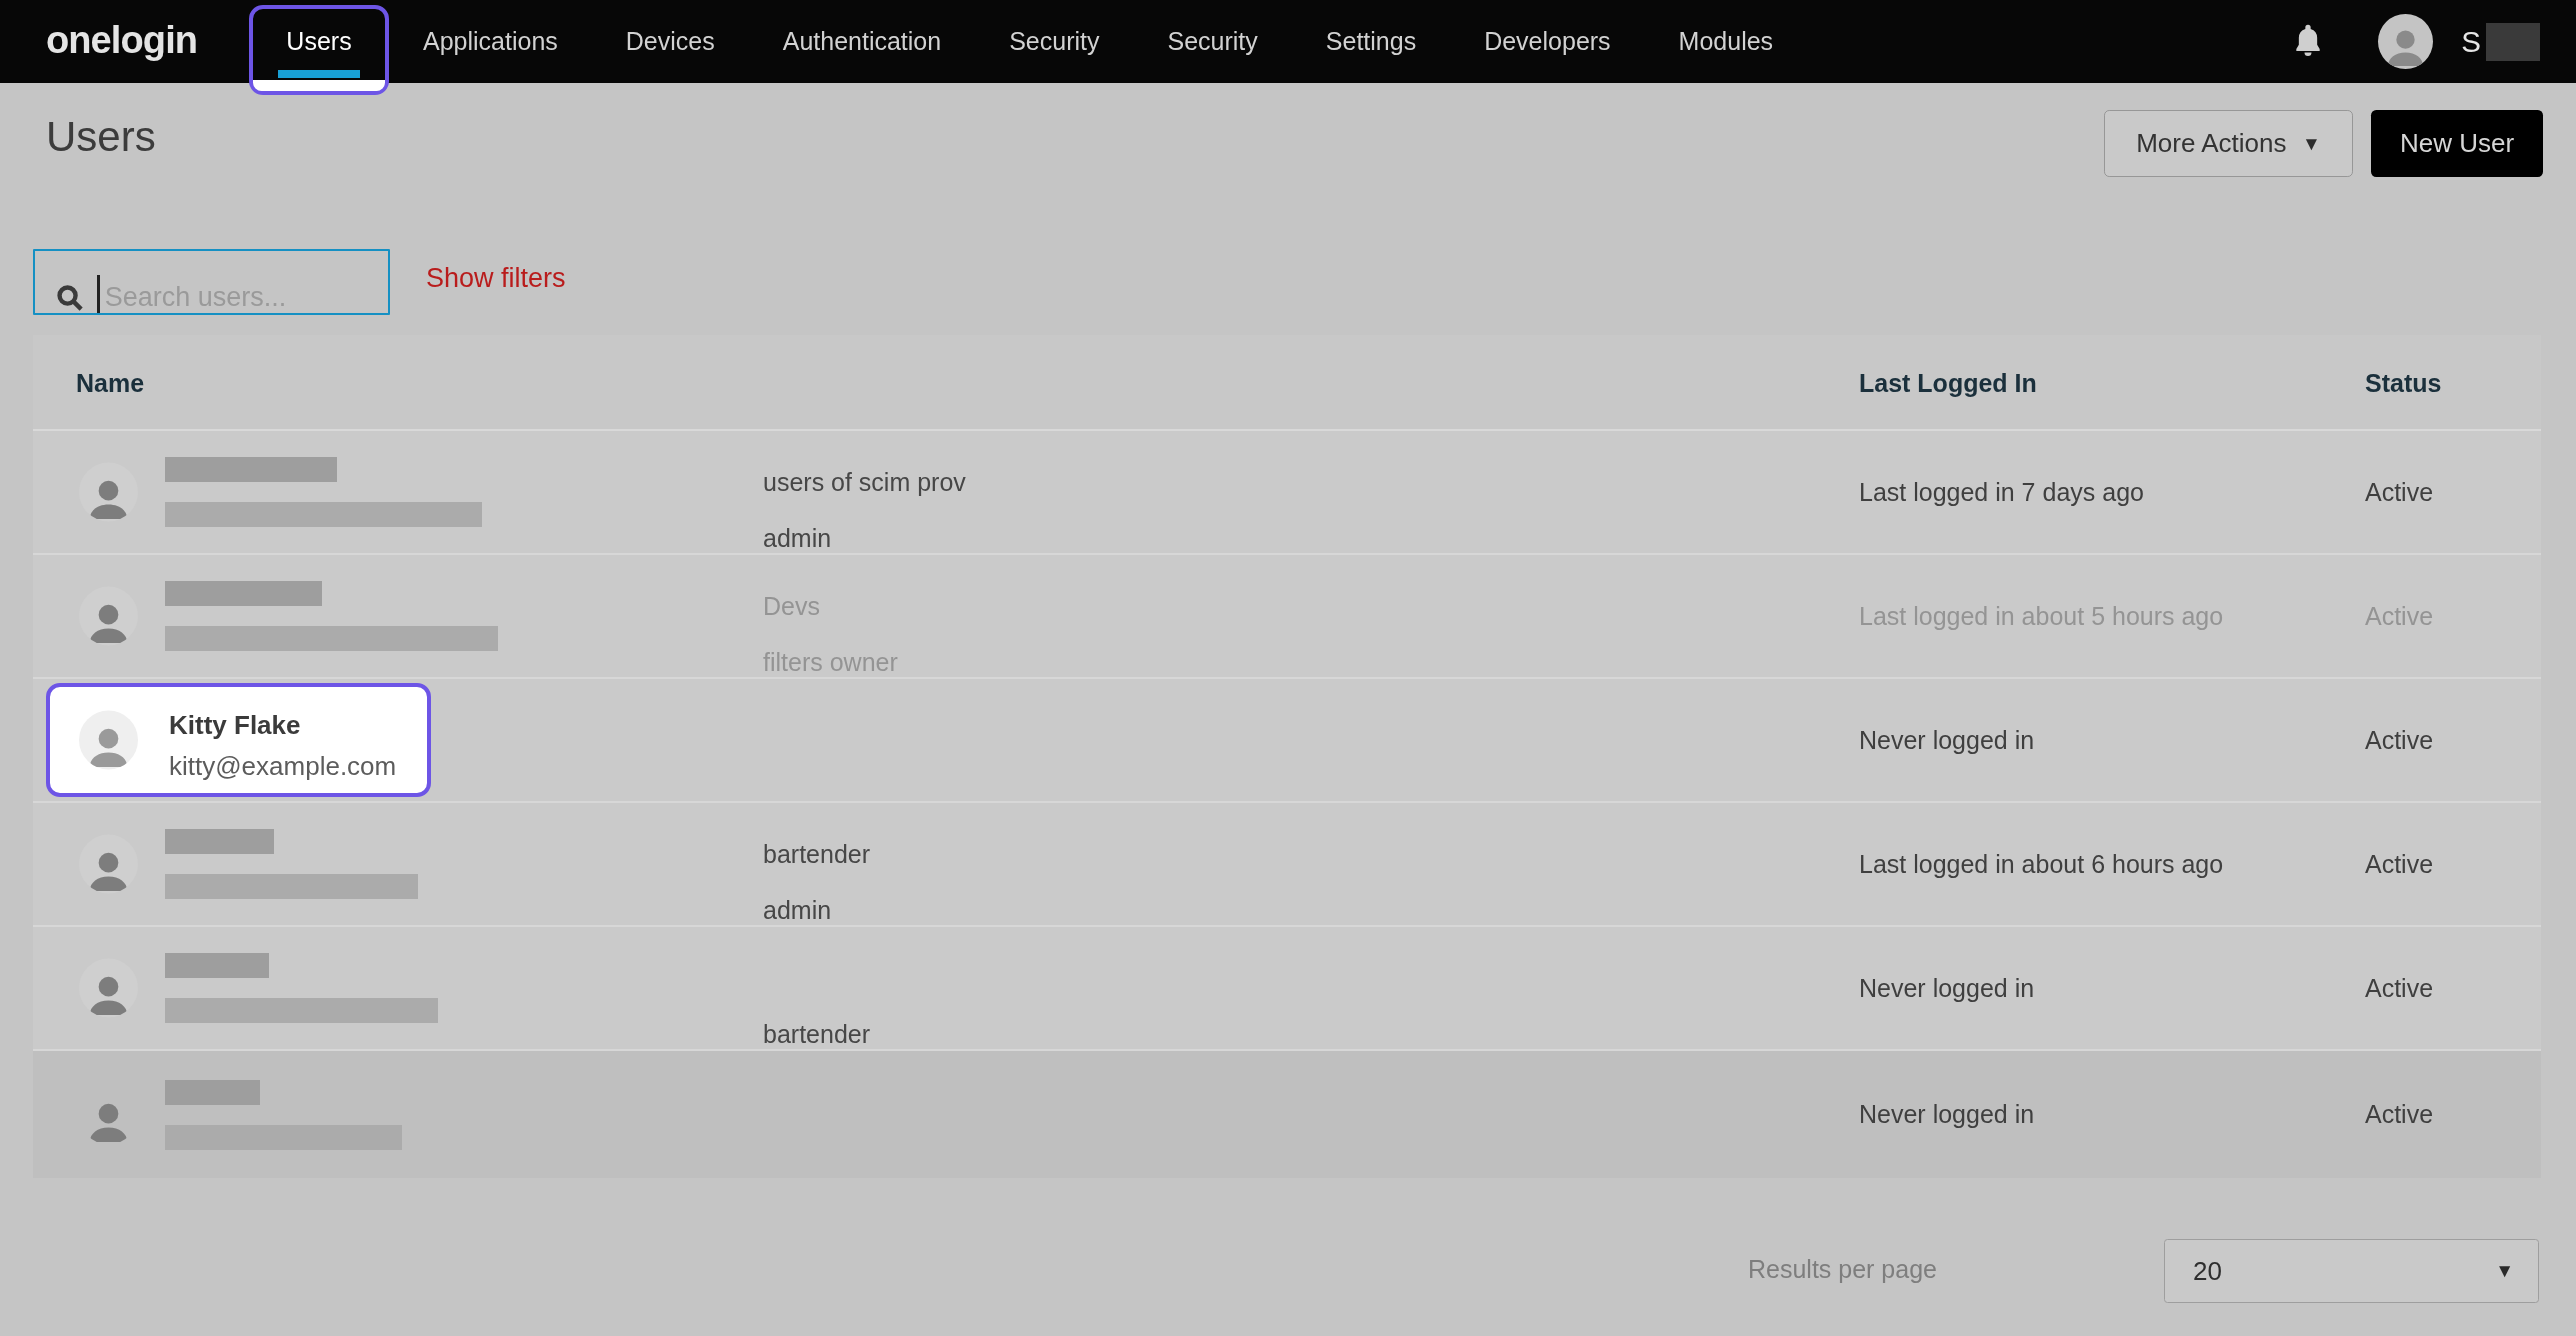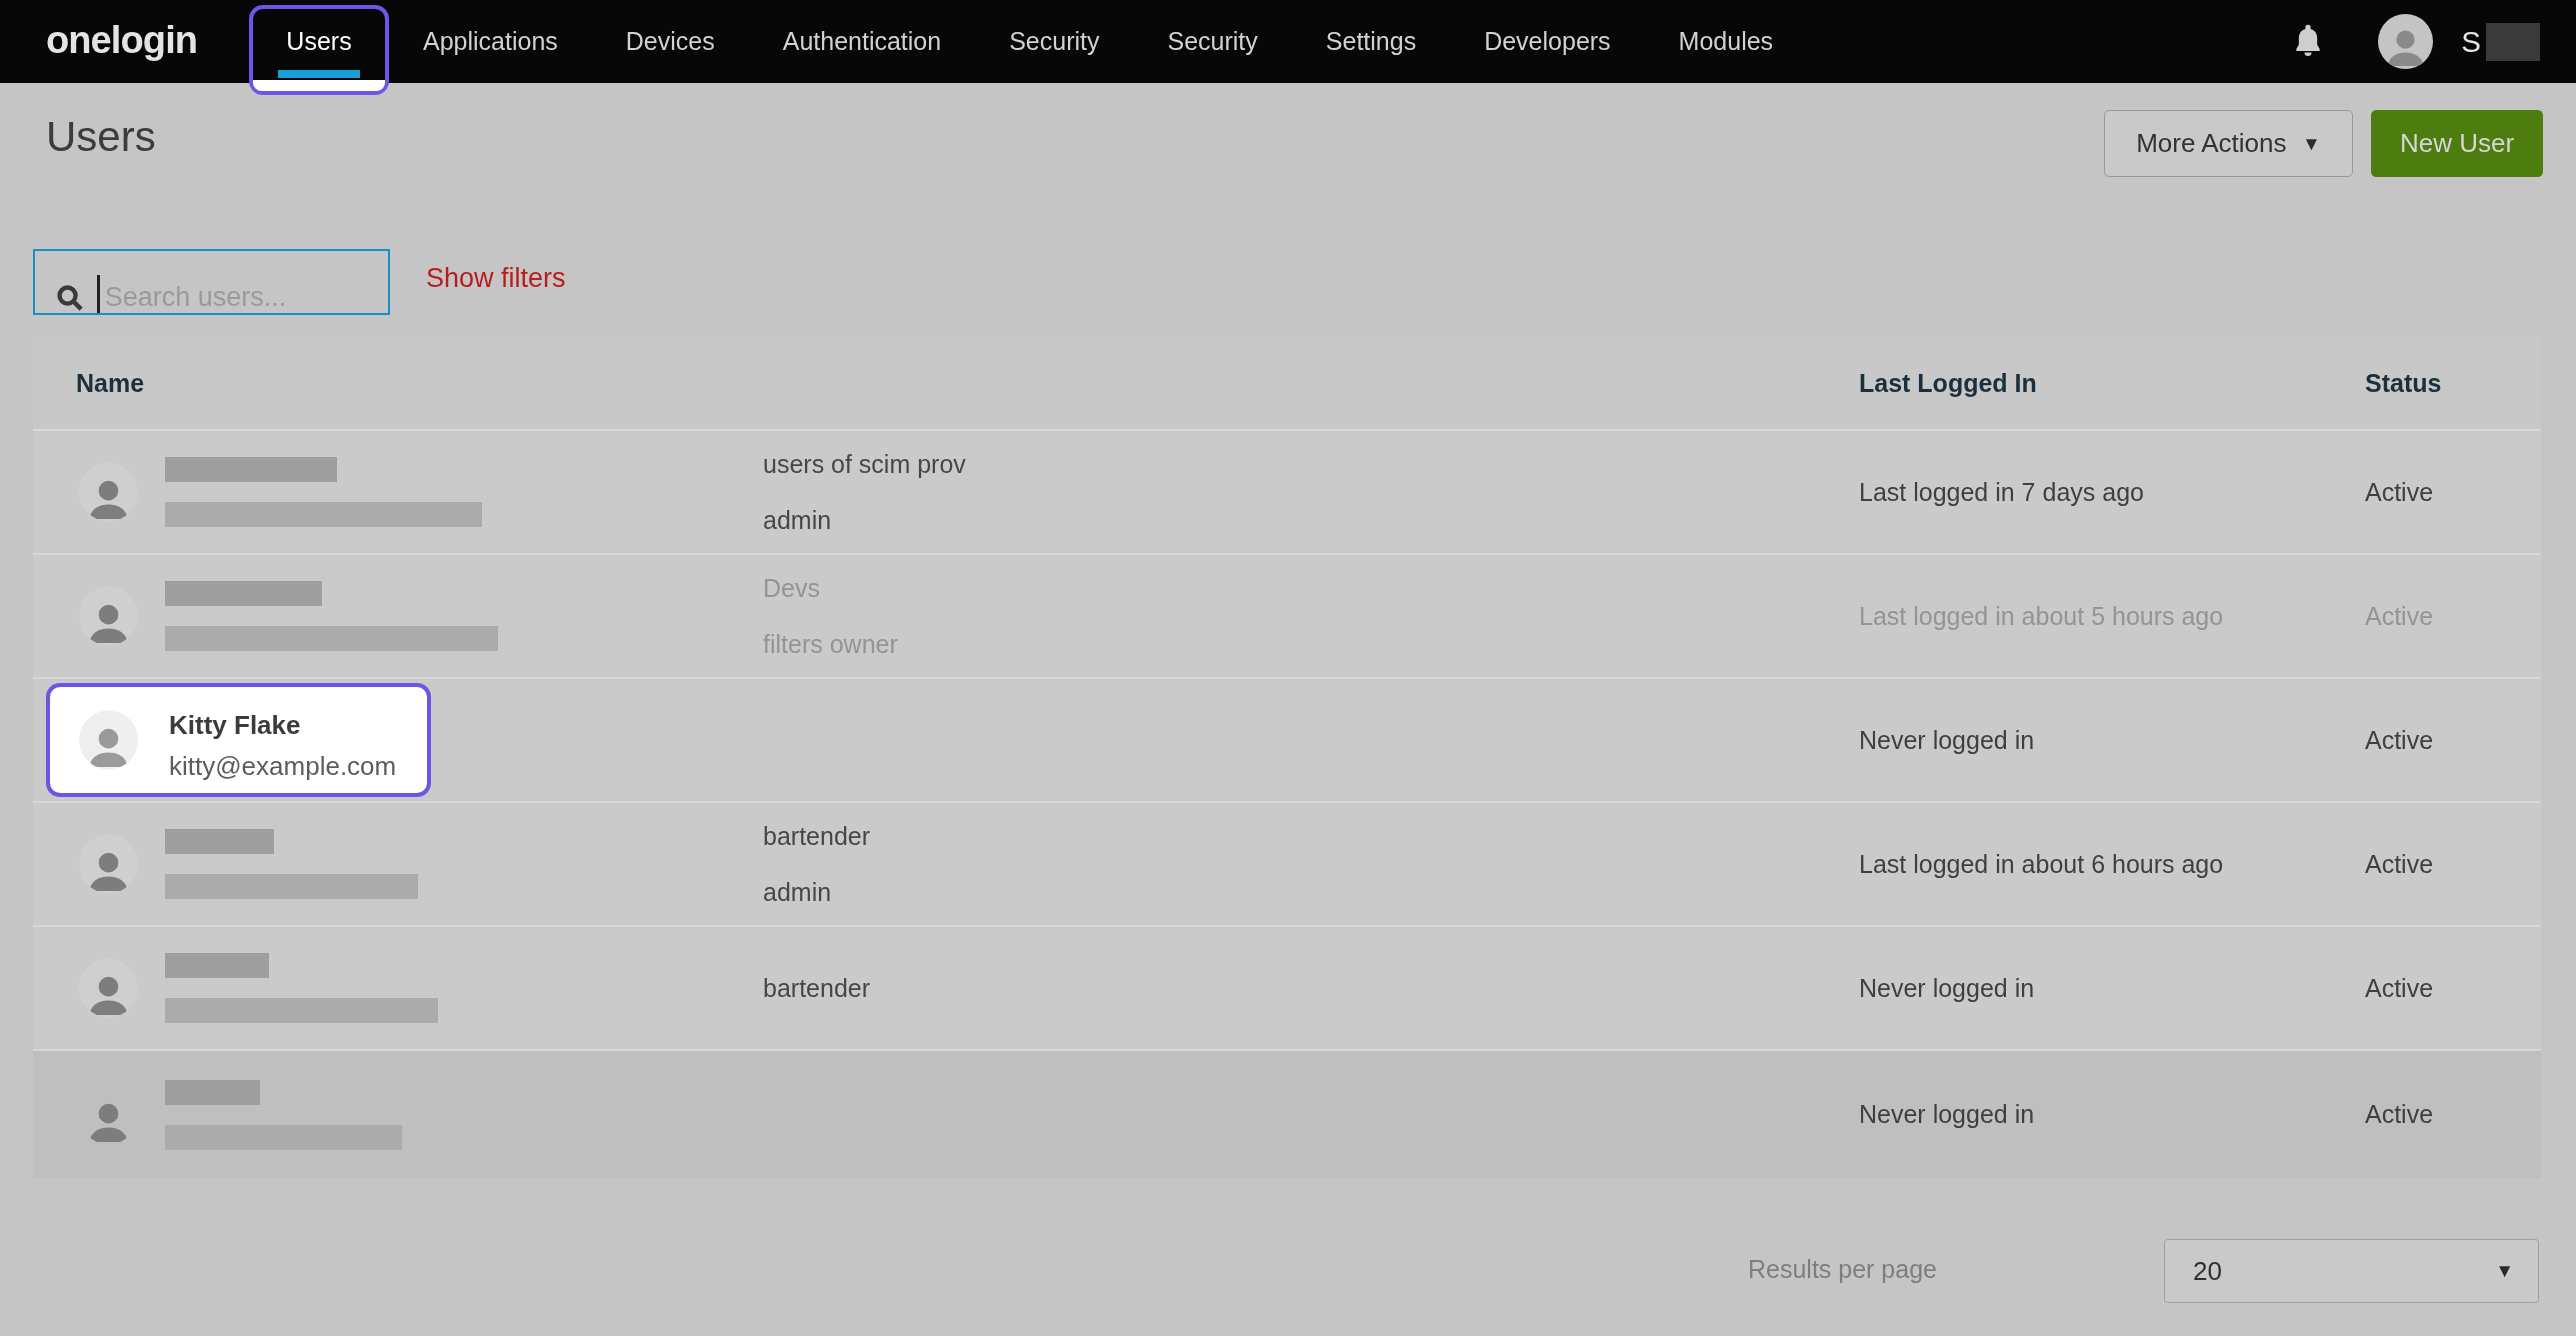--- a/index.html
+++ b/index.html
@@ -67,21 +67,21 @@
   }
   .btn-more {
     position:absolute; left:2104px; top:110px; width:249px; height:67px;
     background:#c9c9c9; border:1.7px solid #979797; border-radius:5.2px;
     font-size:26px; color:#333; display:flex; align-items:center; justify-content:center; gap:15.6px;
     cursor:pointer; font-family:inherit;
   }
   .btn-more .caret { font-size:19px; color:#2d2d2d; }
   .btn-new {
     position:absolute; left:2371px; top:110px; width:172px; height:67px;
-    background:#4d7c0f; border:none; border-radius:5.2px;
+    background:#000000; border:none; border-radius:5.2px;
     font-size:26px; color:#d6d6d6; display:flex; align-items:center; justify-content:center;
     cursor:pointer; font-family:inherit;
   }
 
   
   .search-box {
     position:absolute; left:33px; top:249px; width:357px; height:66px;
     border:2.6px solid #1590c3; border-radius:1px; background:transparent;
     display:flex; align-items:flex-end; padding-left:19px;
   }
@@ -110,21 +110,21 @@
   .th.c-status { left:2332px; }
 
   .row {
     position:relative; height:124px; background:#cacaca;
     border-bottom:2.6px solid #d7d7d7;
   }
   .row:last-child { border-bottom:none; height:127px; }
   .row.dark { background:#bfbfbf; }
 
   .cell { position:absolute; top:0; bottom:0; display:flex; flex-direction:column; justify-content:center; }
-  .cell.c-info   { left:730px; gap:27px; }
+  .cell.c-info   { left:730px; gap:27px;justify-content:flex-end; }
   .cell.c-last   { left:1826px;justify-content:center; }
   .cell.c-status { left:2332px; }
   .cell-text { font-size:25px; color:#474747; white-space:nowrap; }
   .row .c-last .cell-text, .row .c-status .cell-text { color:#3f3f3f; }
   .row.muted .cell-text { color:#949494; }
 
   .avatar {
     position:absolute; left:46px; top:50%; transform:translateY(-50%);
     width:59px; height:59px; border-radius:50%;
     background:#cfcfcf; overflow:hidden;

